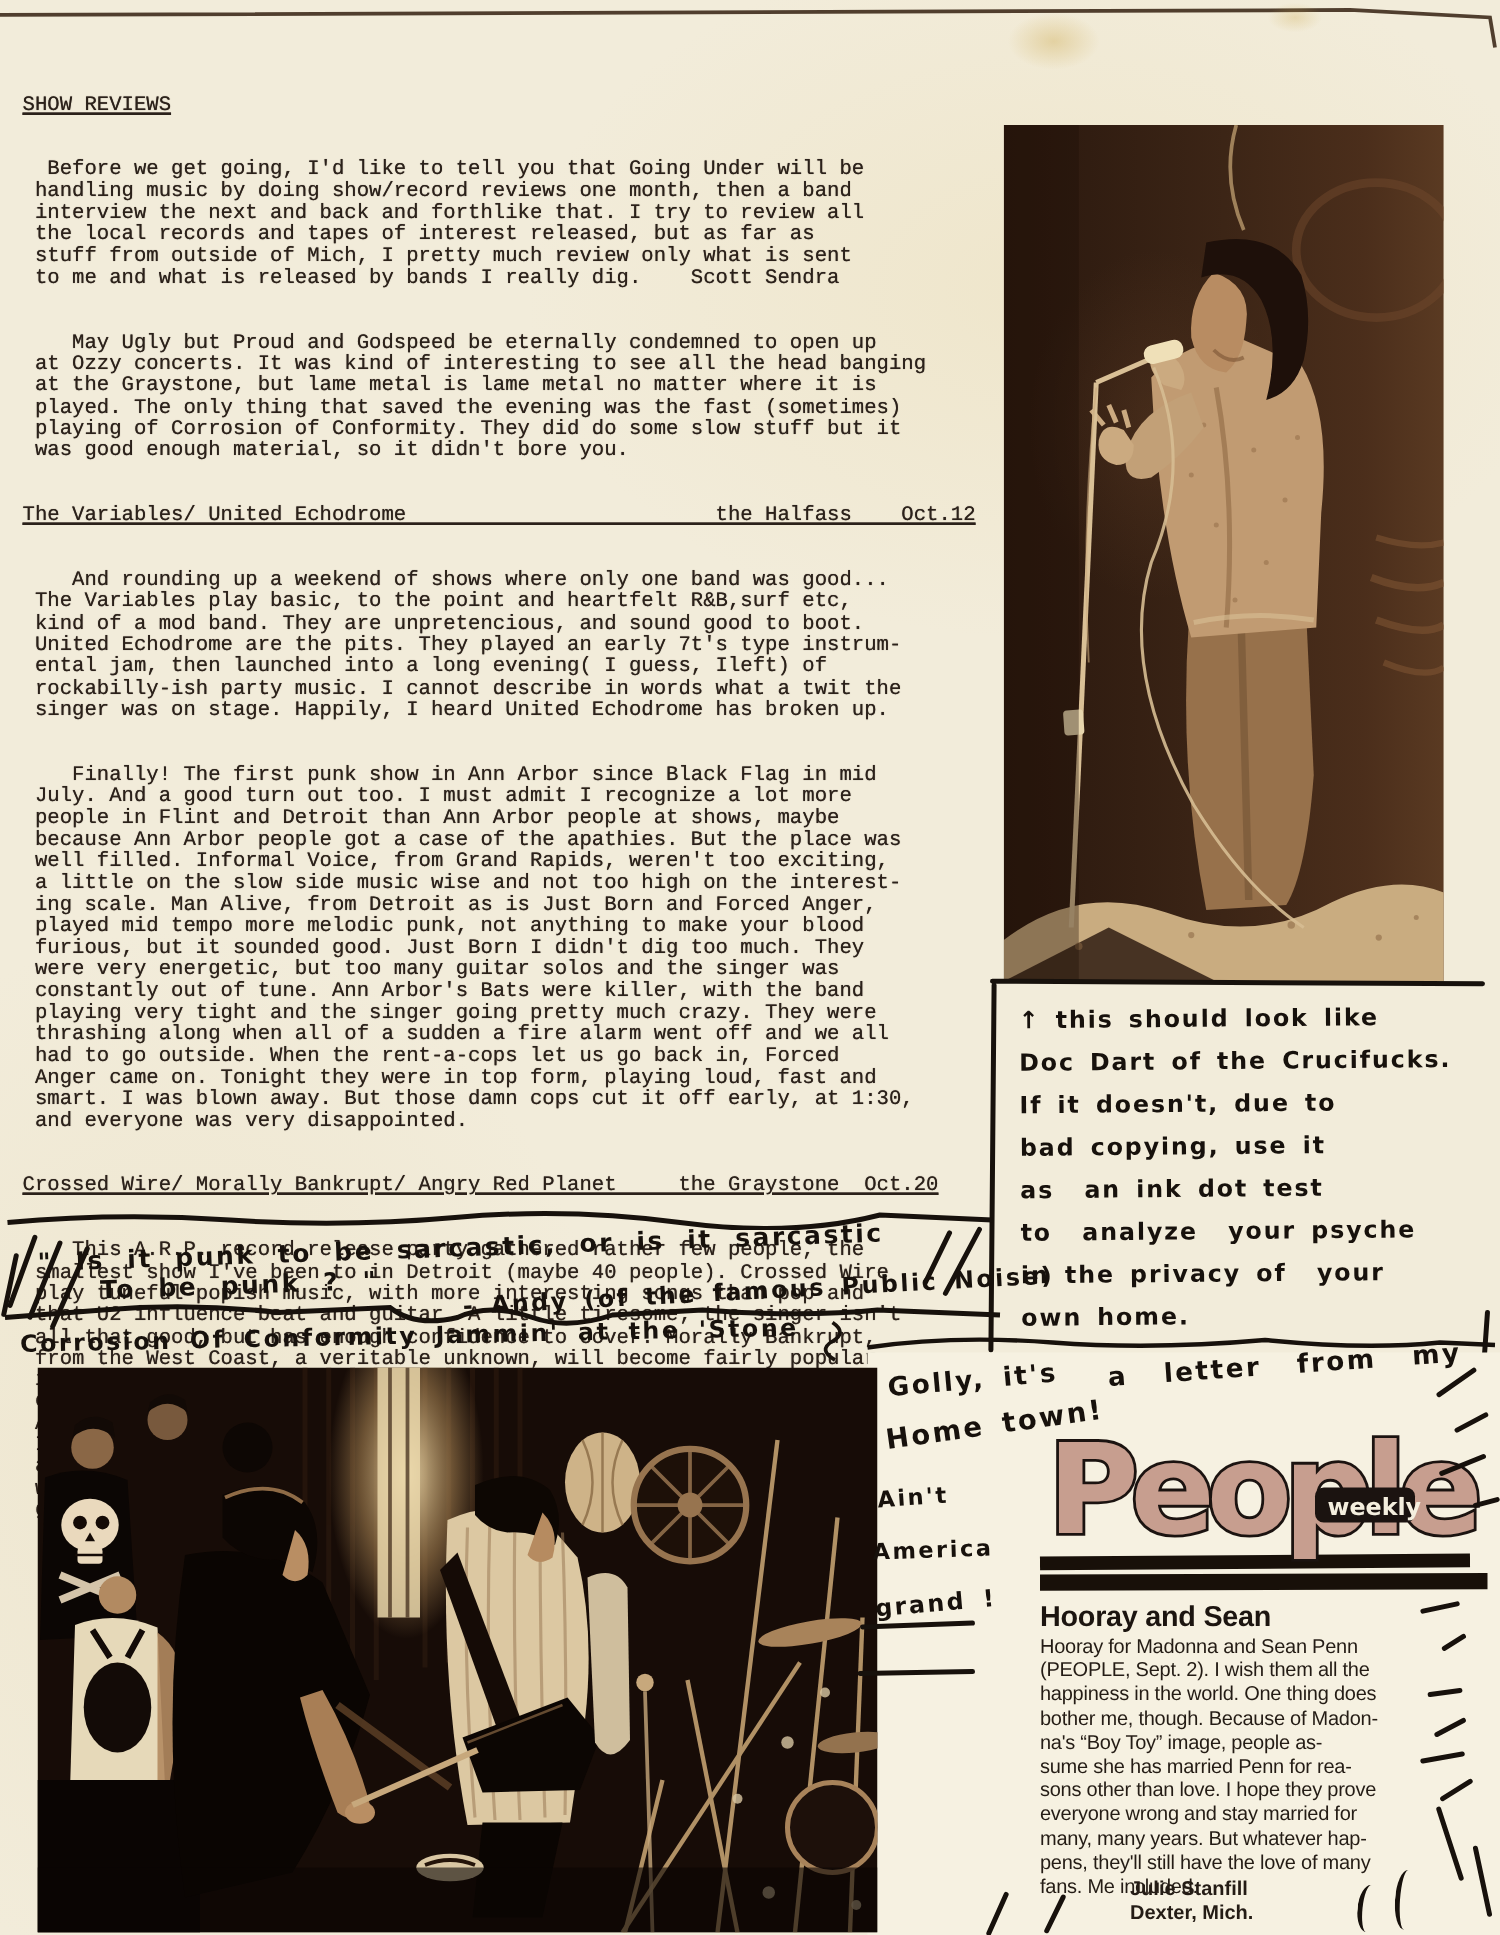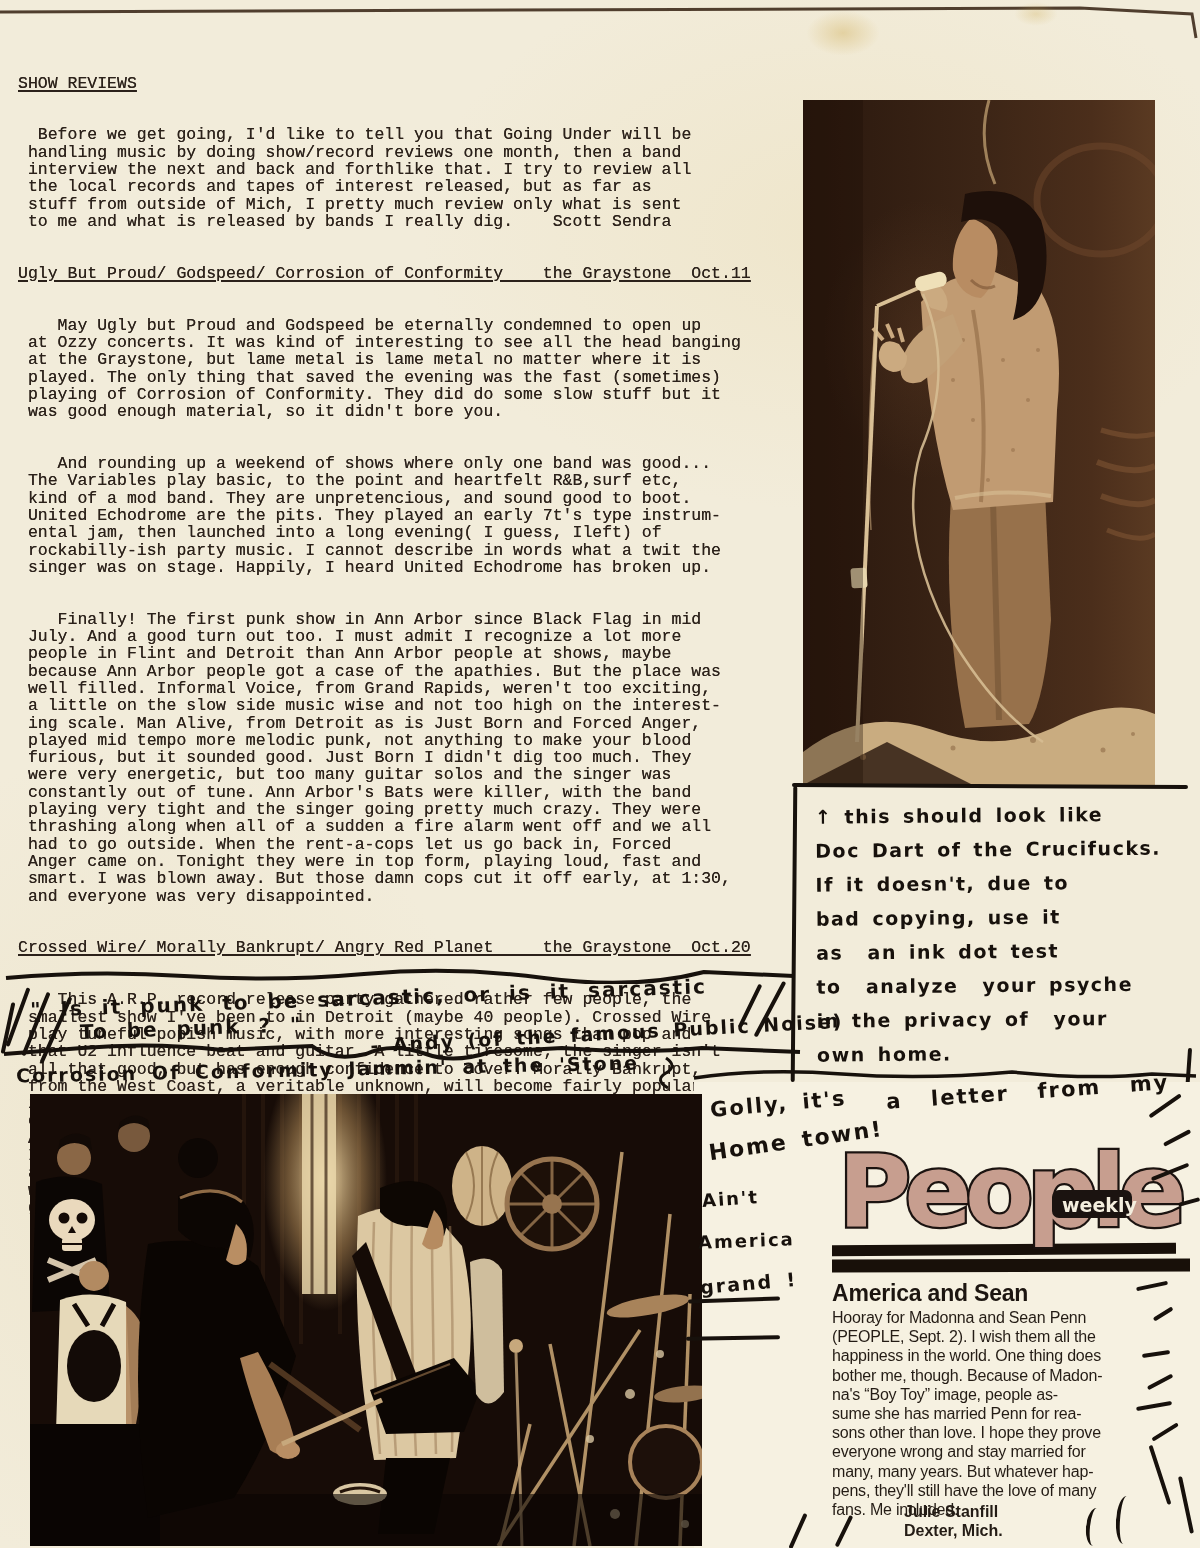--- a/index.html
+++ b/index.html
@@ -49,27 +49,27 @@
   <div class="stain" style="left:1014px;top:2px;width:44px;height:24px;background:radial-gradient(ellipse,rgba(206,172,84,.3),rgba(206,172,84,0) 70%);"></div>
 
   <div class="tw">
     <div class="tw-title">SHOW REVIEWS</div>
     <div class="lines">  Before we get going, I'd like to tell you that Going Under will be
  handling music by doing show/record reviews one month, then a band
  interview the next and back and forthlike that. I try to review all
  the local records and tapes of interest released, but as far as
  stuff from outside of Mich, I pretty much review only what is sent
  to me and what is released by bands I really dig.    Scott Sendra</div>
-    <div class="tw-head">Ugly But Proud/ Godspeed/ Corrosion of Conformity    the Graystone  Oct.11</div>
     <div class="lines">    May Ugly but Proud and Godspeed be eternally condemned to open up
  at Ozzy concerts. It was kind of interesting to see all the head banging
  at the Graystone, but lame metal is lame metal no matter where it is
  played. The only thing that saved the evening was the fast (sometimes)
  playing of Corrosion of Conformity. They did do some slow stuff but it
  was good enough material, so it didn't bore you.</div>
+    <div class="tw-head">The Variables/ United Echodrome                         the Halfass    Oct.12</div>
     <div class="lines">    And rounding up a weekend of shows where only one band was good...
  The Variables play basic, to the point and heartfelt R&amp;B,surf etc,
  kind of a mod band. They are unpretencious, and sound good to boot.
  United Echodrome are the pits. They played an early 7t's type instrum-
  ental jam, then launched into a long evening( I guess, Ileft) of
  rockabilly-ish party music. I cannot describe in words what a twit the
  singer was on stage. Happily, I heard United Echodrome has broken up.</div>
     <div class="lines">    Finally! The first punk show in Ann Arbor since Black Flag in mid
  July. And a good turn out too. I must admit I recognize a lot more
  people in Flint and Detroit than Ann Arbor people at shows, maybe
@@ -315,21 +315,21 @@
 
   <div class="bar" style="left:832px;top:1244px;width:344px;height:11px;transform:rotate(-.4deg);"></div>
   <div class="bar" style="left:832px;top:1259px;width:358px;height:13px;transform:rotate(-.2deg);"></div>
   <div class="abs" style="left:838px;top:1134px;">
     <svg width="334" height="118" viewBox="0 0 334 118" style="overflow:visible;">
       <text x="0" y="92" font-family="DejaVu Sans, sans-serif" font-size="100" font-weight="bold" letter-spacing="-7" fill="#c79e8f" stroke="#1b1310" stroke-width="4.5" paint-order="stroke">People</text>
       <rect x="214" y="56" width="80" height="28" rx="7" fill="#1b1310"></rect>
       <text x="224" y="78" font-family="DejaVu Sans, sans-serif" font-size="19" font-weight="bold" fill="#f4eede">weekly</text>
     </svg>
   </div>
-  <div class="clip-head">America and Sean</div>
+  <div class="clip-head">Hooray and Sean</div>
   <div class="clip-body lines">Hooray for Madonna and Sean Penn
 (PEOPLE, Sept. 2). I wish them all the
 happiness in the world. One thing does
 bother me, though. Because of Madon-
 na's “Boy Toy” image, people as-
 sume she has married Penn for rea-
 sons other than love. I hope they prove
 everyone wrong and stay married for
 many, many years. But whatever hap-
 pens, they'll still have the love of many

